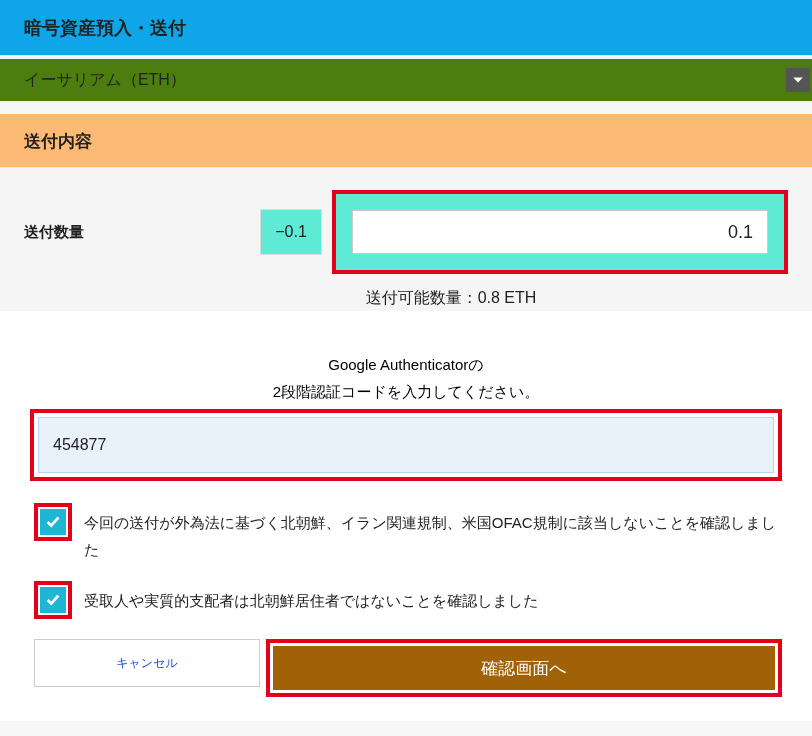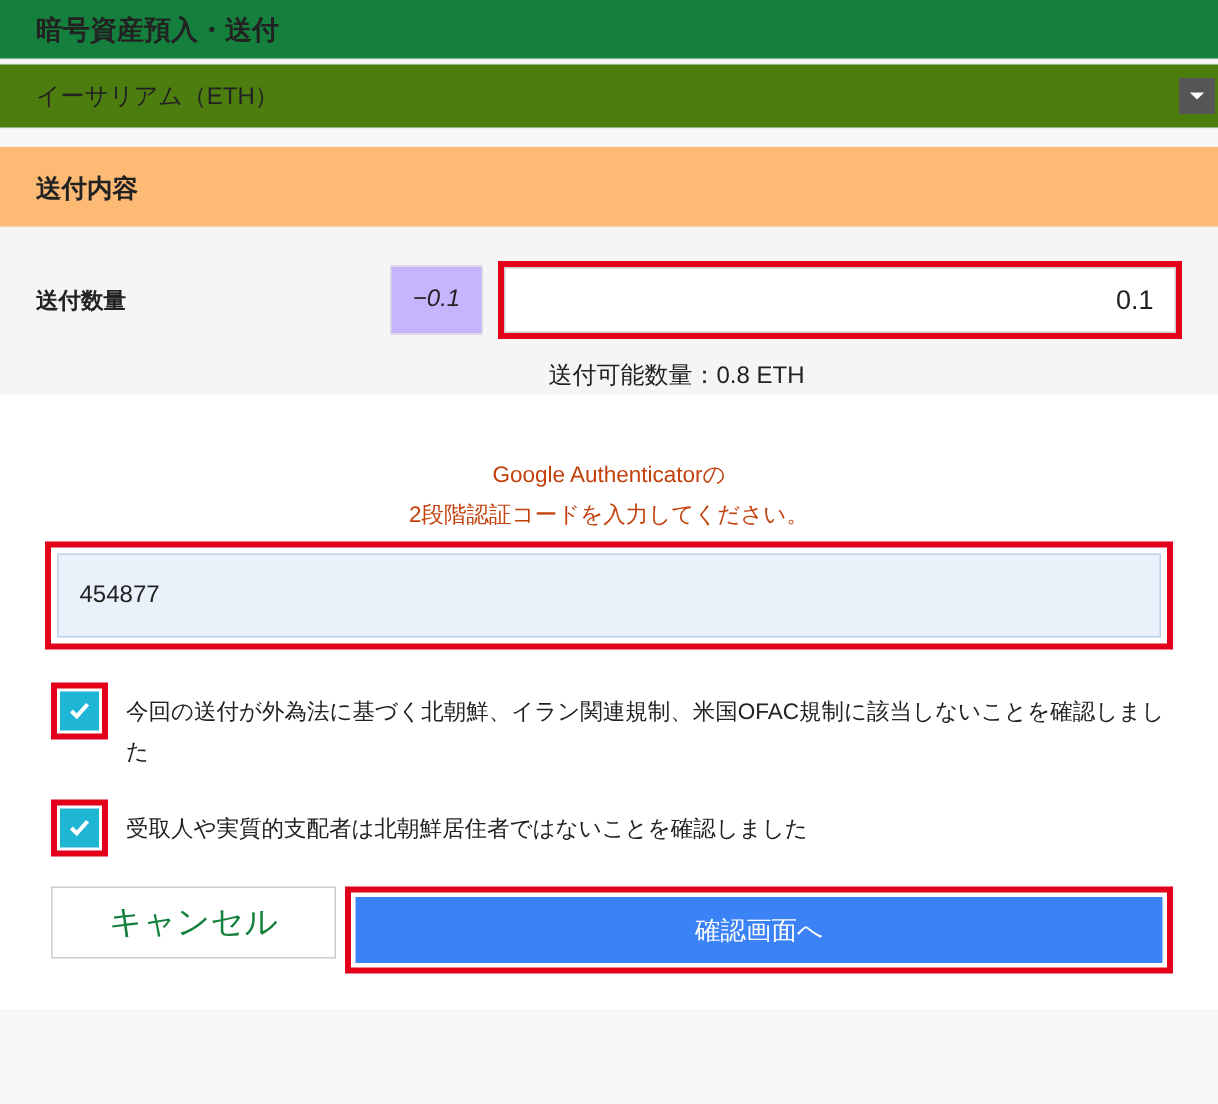--- a/index.html
+++ b/index.html
@@ -1,24 +1,24 @@
 <!DOCTYPE html>
 <html><head>
   <meta charset="utf-8">
   <style>
     * { box-sizing: border-box; margin: 0; padding: 0; font-family: -apple-system, "Hiragino Sans", "Hiragino Kaku Gothic ProN", Meiryo, sans-serif; }
     body { background: #f7f7f7; width: 812px; }
 
     .header {
-      background: #15803d;
+      background: #0ea5e9;
       display: flex;
       align-items: center;
       border-bottom: 1px solid #e8e8e8;
       padding: 0 16px 0 24px;
-      height: 40px;
+      height: 56px;
     }
     .page-title { font-size: 18px; font-weight: 700; color: #222; flex: 1; }
     .tabs { display: flex; height: 100%; }
     .tab {
       padding: 0 22px;
       display: flex; align-items: center;
       font-size: 15px; color: #222; font-weight: 500;
       cursor: pointer; position: relative;
     }
     .tab.active::after {
@@ -49,44 +49,44 @@
 
     .qty-row {
       background: #f5f5f5;
     }
     .qty-top {
       display: flex; align-items: center; gap: 10px;
       padding: 22px 24px 10px 24px;
     }
     .qty-label { font-size: 15px; font-weight: 700; color: #222; width: 226px; }
     .step-btn {
-      width: 62px; height: 46px; background: #c4b5fd; border: 1px solid #ddd;
+      width: 62px; height: 46px; background: #5eead4; border: 1px solid #ddd;
       font-size: 16px; color: #222; display: flex; align-items: center;
-      justify-content: center; cursor: pointer; font-weight: 400; font-style: italic;
+      justify-content: center; cursor: pointer; font-weight: 400;
     }
     .qty-input-wrap {
-      border: 4px solid #e2001a; padding: 0;
-      flex: 1; display: flex; background: #a16207;
+      border: 4px solid #e2001a; padding: 16px;
+      flex: 1; display: flex; background: #5eead4;
     }
     .qty-input {
       width: 100%; height: 44px; border: 1px solid #ccc;
       text-align: right; padding: 0 14px; font-size: 18px; color: #222;
       outline: none;
     }
     .qty-avail {
       text-align: center; font-size: 16px; color: #222; padding: 4px 0 2px 90px;
     }
     .qty-notes {
       font-size: 13px; color: #444; line-height: 1.7;
       padding: 6px 24px 18px 270px;
     }
 
     .tfa-area { background: #fff; padding: 40px 0 20px; }
     .tfa-prompt {
-      text-align: center; font-size: 15px; color: #c2410c; line-height: 1.8;
+      text-align: center; font-size: 15px; color: #000000; line-height: 1.8;
     }
     .tfa-input-wrap {
       margin: 4px 30px 16px; border: 4px solid #e2001a; padding: 4px;
     }
     .tfa-input {
       width: 100%; height: 56px; border: 1px solid #bcd2ec;
       background: #e9f2fb; padding: 0 14px; font-size: 16px; color: #222;
       outline: none;
     }
 
@@ -102,29 +102,29 @@
       width: 26px; height: 26px; background: #1fb6d6;
       display: flex; align-items: center; justify-content: center;
     }
     .check svg { width: 18px; height: 18px; stroke: #fff; stroke-width: 3; fill: none; }
     .check-label { font-size: 15px; color: #222; line-height: 1.8; padding-top: 6px; }
 
     .btn-row {
       display: flex; gap: 0; padding: 8px 30px 4px 34px;
     }
     .btn-cancel {
-      width: 190px; height: 48px; background: #fff; border: 1px solid #ccc;
-      font-size: 22px; color: #15803d; display: flex; align-items: center;
+      width: 226px; height: 48px; background: #fff; border: 1px solid #ccc;
+      font-size: 12px; color: #1d4ed8; display: flex; align-items: center;
       justify-content: center; cursor: pointer;
     }
     .btn-confirm-wrap {
       flex: 1; border: 4px solid #e2001a; padding: 3px; margin-left: 6px;
     }
     .btn-confirm {
-      width: 100%; height: 44px; background: #3b82f6; border: none;
+      width: 100%; height: 44px; background: #a16207; border: none;
       color: #fff; font-size: 17px; display: flex; align-items: center;
       justify-content: center; cursor: pointer;
     }
   </style>
 </head>
 <body>
 
 <div class="header">
   <div class="page-title">暗号資産預入・送付</div>
 </div>

